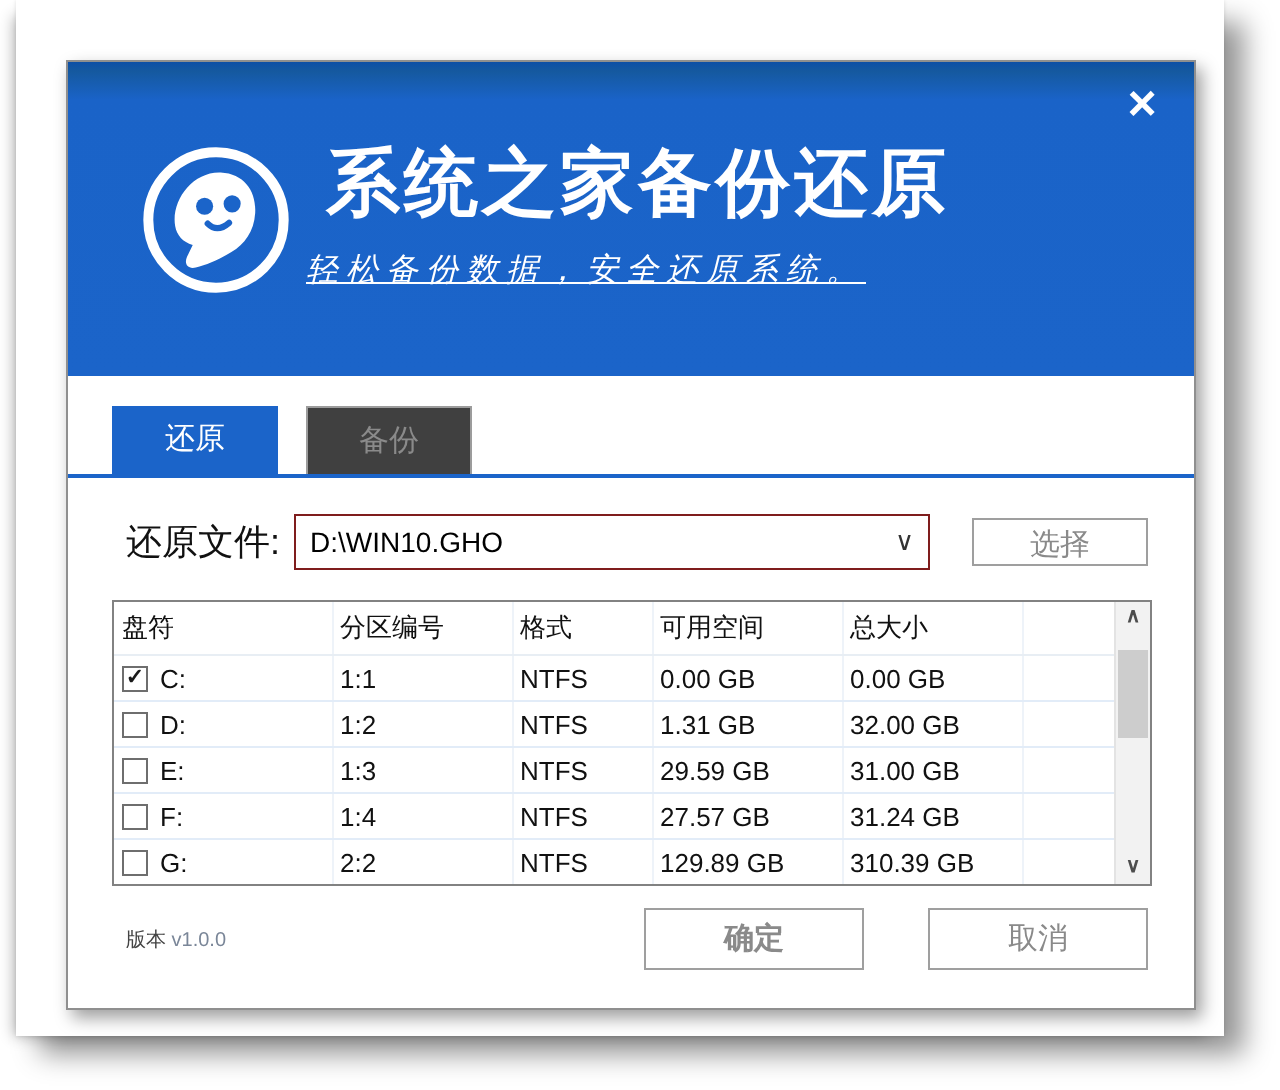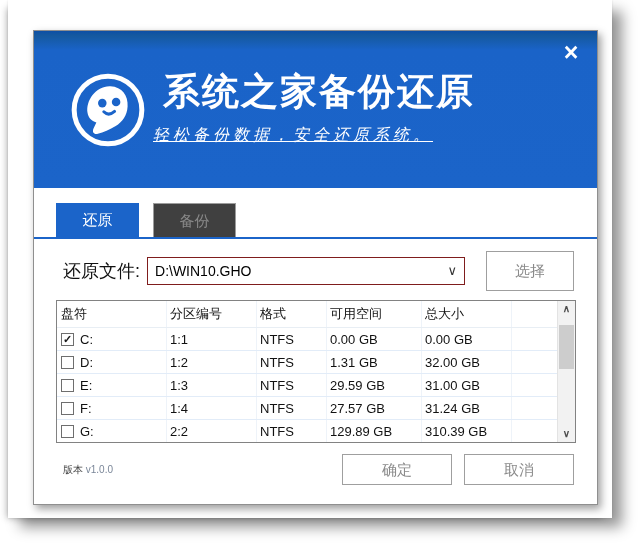--- a/index.html
+++ b/index.html
@@ -40,21 +40,21 @@
   
   .file-row { display: flex; align-items: center; margin: 18px 23px 0 29px; height: 28px; }
   .file-label { font-size: 18px; color: #111; margin-right: 7px; white-space: nowrap; }
   .combobox { flex: 1; height: 28px; background: #fff; border: 1px solid #7f1d1d;
     position: relative; display: flex; align-items: center; padding: 0 26px 0 7px;
     font-size: 14px; color: #000; margin-right: 21px; cursor: pointer; }
   .combo-arrow { position: absolute; right: 7px; top: 0; height: 26px; line-height: 26px;
     color: #333; font-size: 13px; }
   .btn { background: #fff; border: 1px solid #9f9f9f; color: #8a8a8a; font-size: 15px;
     text-align: center; cursor: pointer; font-family: "Liberation Sans", sans-serif; }
-  .select-btn { width: 88px; height: 40px; line-height: 26px; }
+  .select-btn { width: 88px; height: 24px; line-height: 26px; }
 
   
   .disk-table { position: relative; margin: 15px 22px 0 22px; width: 520px; height: 143px;
     border: 1px solid #828282; background: #fff; font-size: 13px; color: #111;
     overflow: hidden; }
   .t-inner { position: absolute; left: 0; top: 0; right: 18px; bottom: 0; }
   .t-row { display: flex; align-items: flex-start; height: 23px;
     border-bottom: 1px solid #e2ecf8; }
   .t-head { height: 27px; border-bottom: 1px solid #e8eef4; font-weight: normal; }
   .cell { height: 100%; display: flex; align-items: center; padding-left: 3px;
@@ -80,21 +80,21 @@
   .sc-thumb { position: absolute; left: 1px; top: 24px; width: 15px; height: 44px;
     background: #cdcdcd; cursor: pointer; }
 
   
   .footer { display: flex; align-items: center; margin: 11px 23px 0 29px; height: 31px; }
   .version { font-size: 10px; white-space: nowrap; }
   .version .v-label { color: #444; }
   .version .v-num { color: #7a8698; }
   .footer .spacer { flex: 1; }
   .dlg-btn { width: 110px; height: 31px; line-height: 29px; }
-  .ok-btn { margin-right: 12px; }
+  .ok-btn { margin-right: 32px; font-weight: bold; }
 </style>
 </head>
 <body>
 
 <div class="outer-card">
   <div class="app-window">
 
     <div class="hdr">
       <div class="close-btn">×</div>
       <svg class="logo" viewBox="0 0 64 64" aria-hidden="true">

